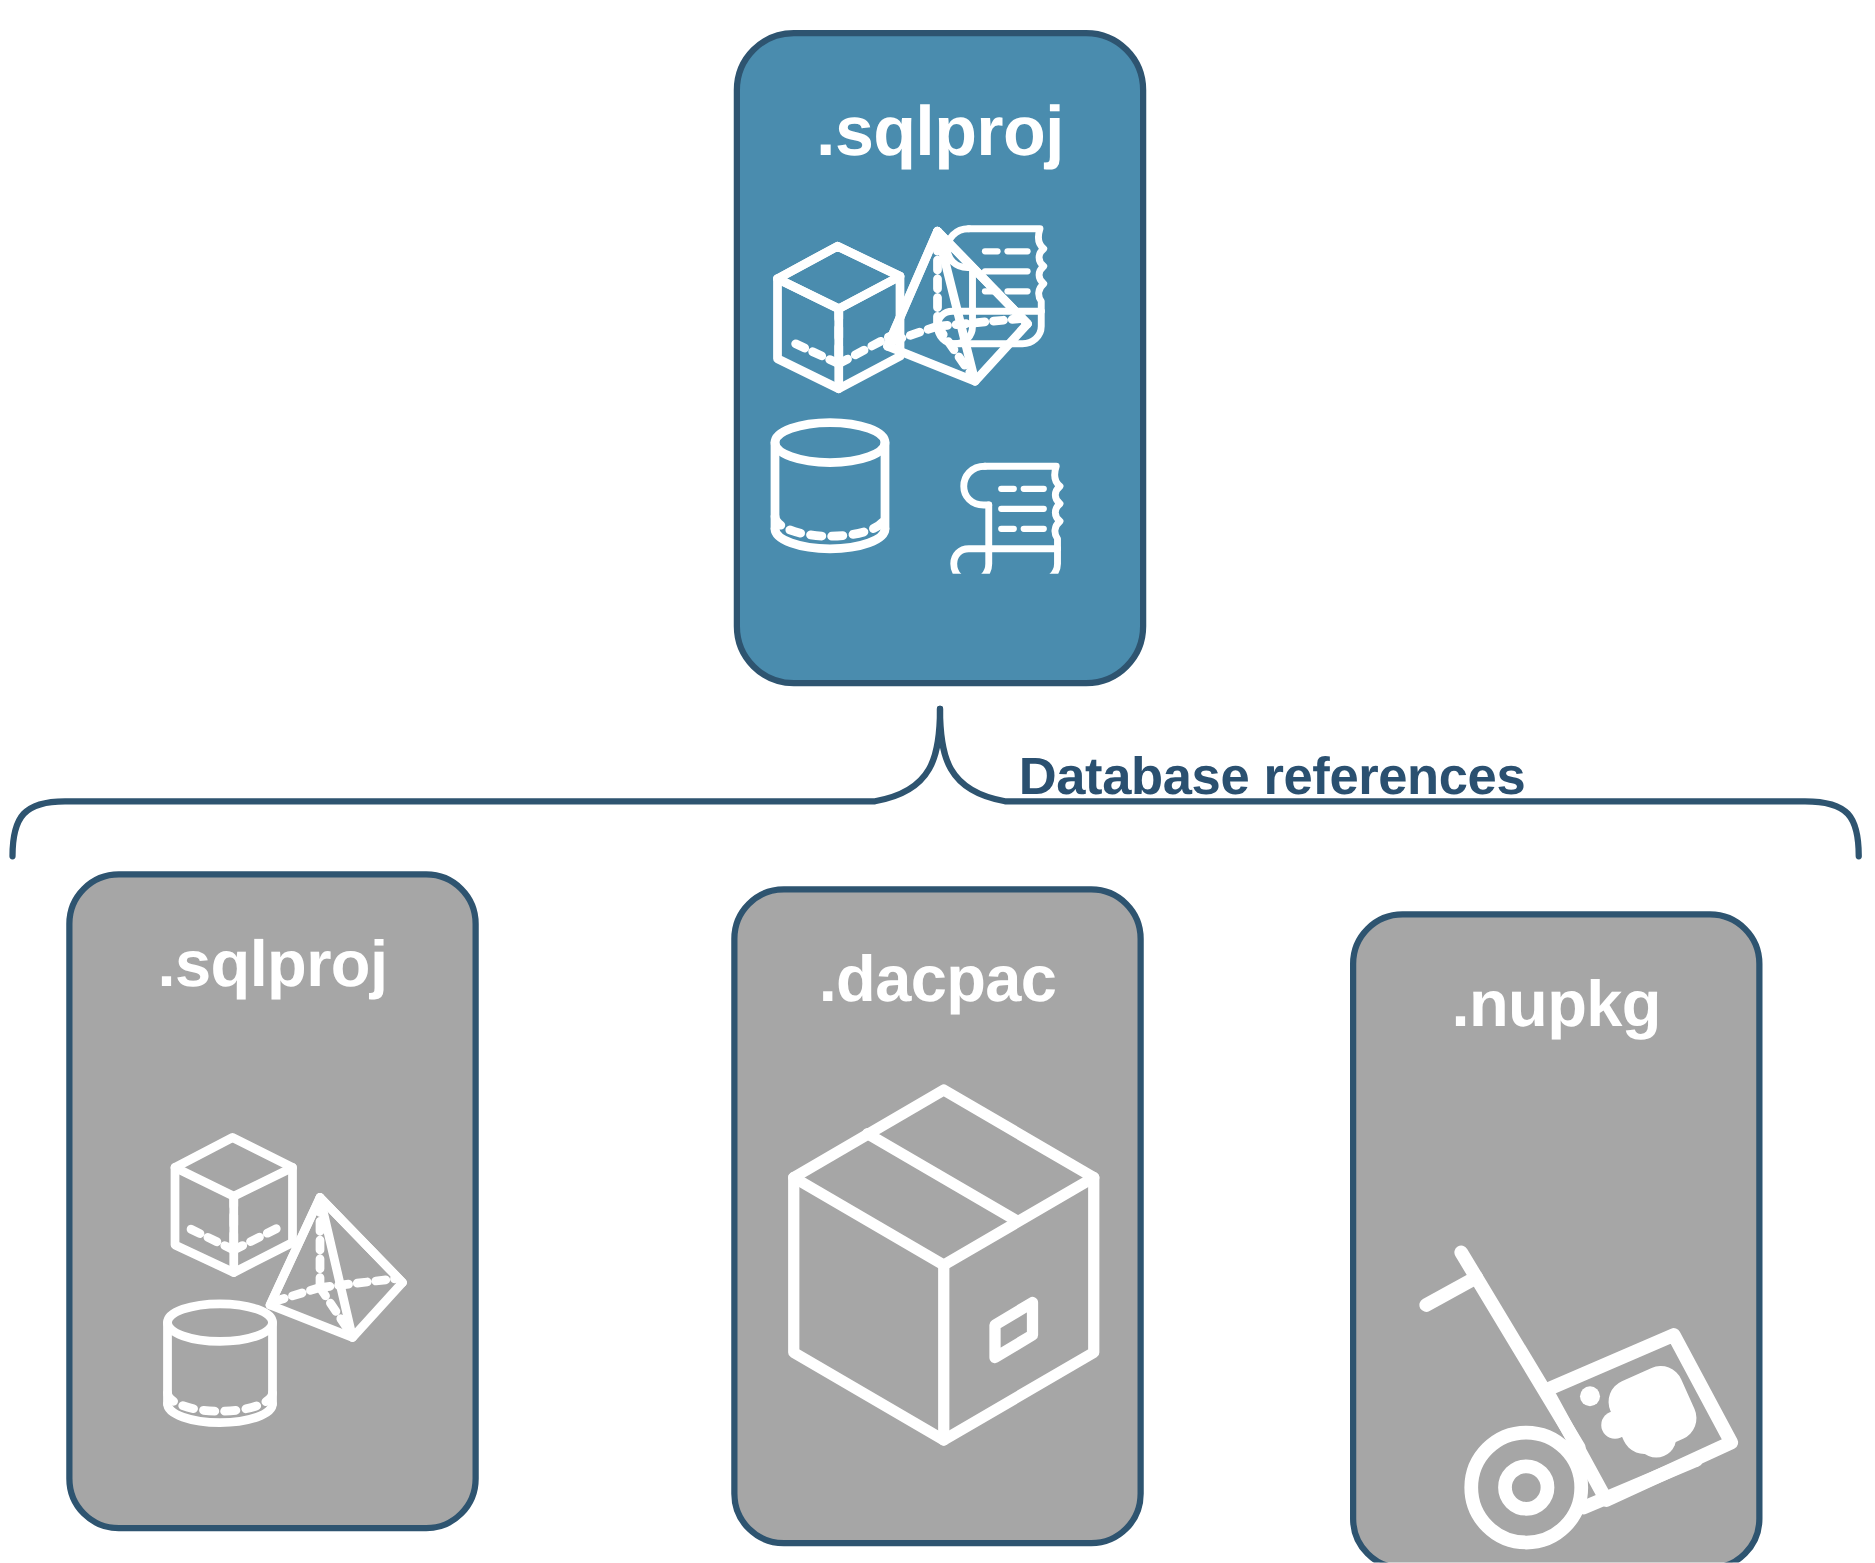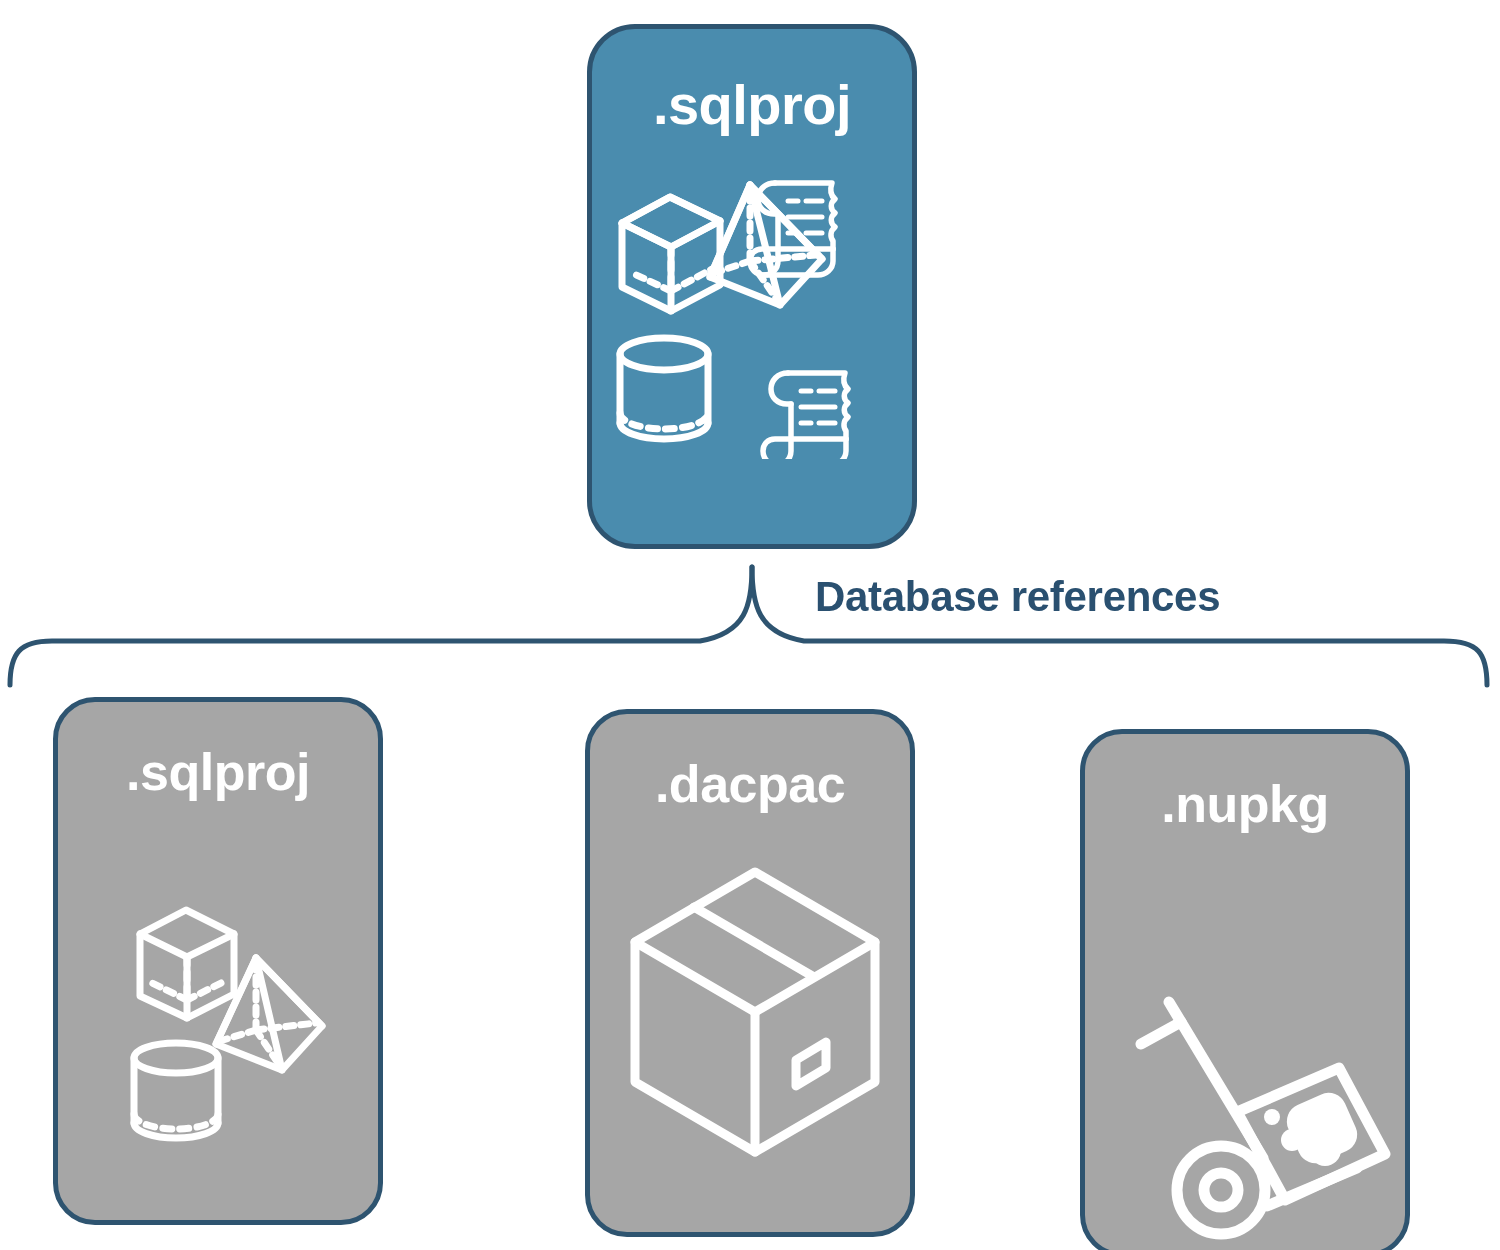--- a/index.html
+++ b/index.html
@@ -81,21 +81,21 @@
     position: absolute;
     left: 0;
     top: 545px;
     width: 1500px;
     height: 160px;
     overflow: visible;
   }
   #brace-label {
     position: absolute;
     left: 815px;
-    top: 576px;
+    top: 600px;
     font-size: 42px;
     font-weight: bold;
     color: #2A5070;
     letter-spacing: -0.3px;
     white-space: nowrap;
     line-height: 1;
   }
 </style>
 </head>
 <body>

